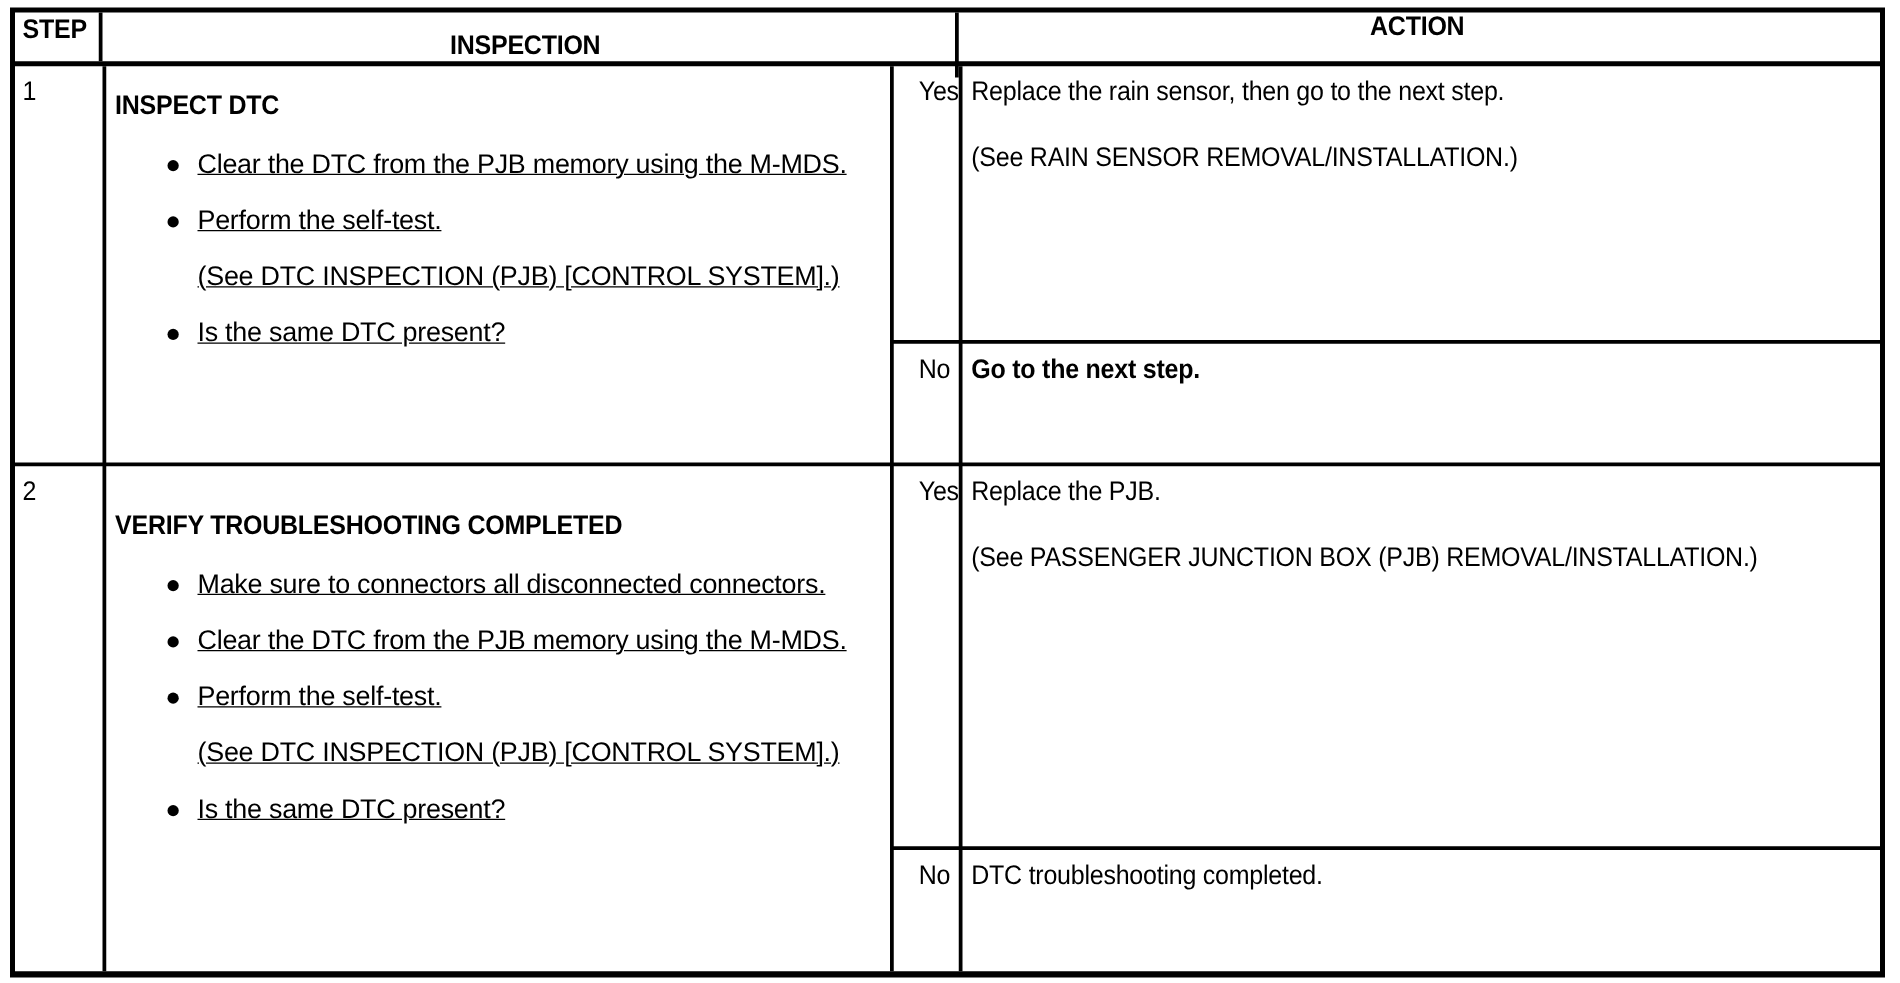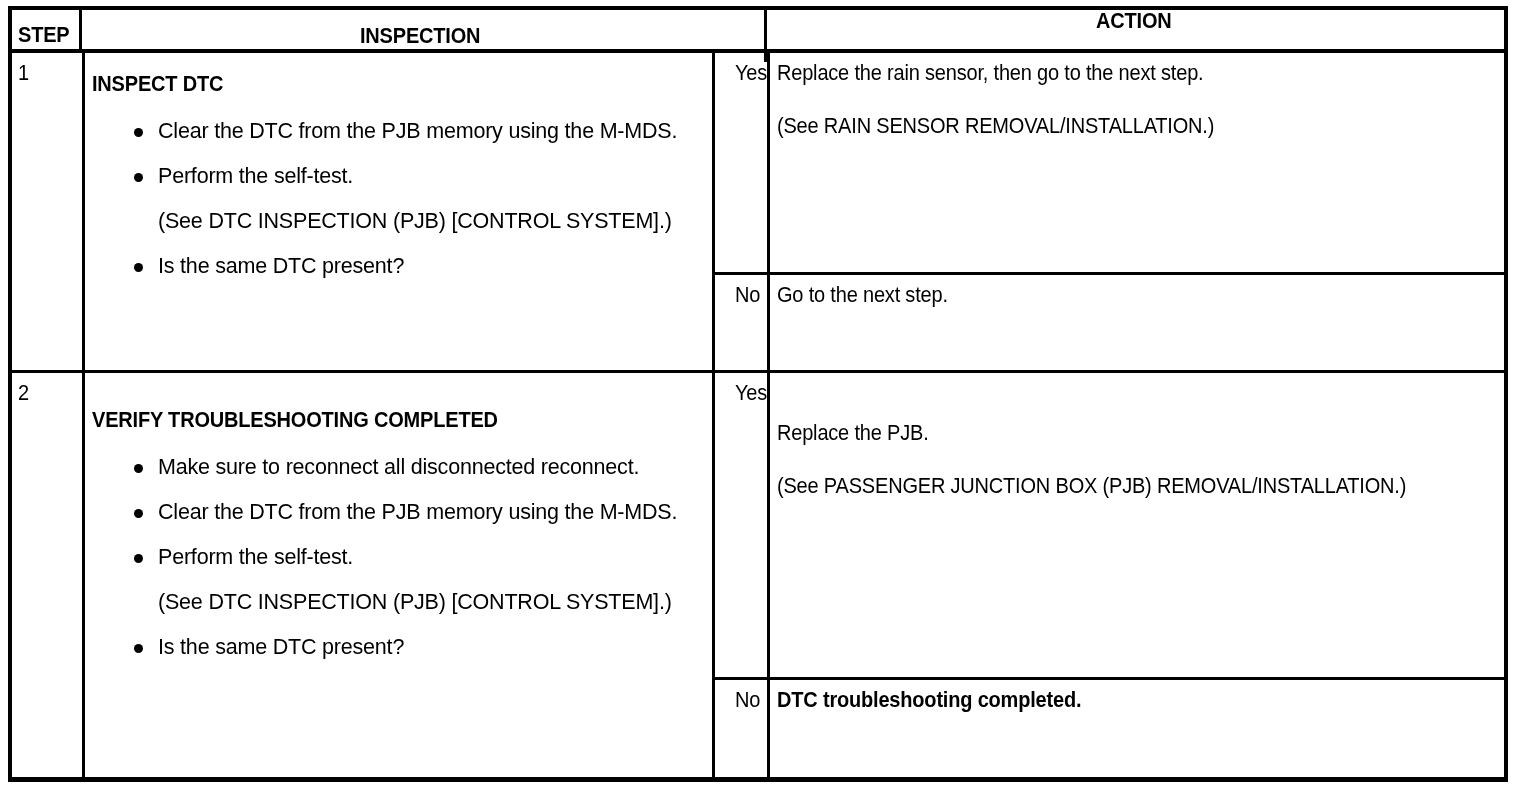--- a/index.html
+++ b/index.html
@@ -40,21 +40,21 @@
     transform: scaleX(0.93);
     transform-origin: left center;
     white-space: pre-wrap;
   }
   .bold { font-weight: bold; }
 
   
   .hdr-step {
     left: 0; top: 0; width: 70px; height: 39px;
     border-right: 3px solid #000;
-    display: flex; align-items: flex-end;
+    display: flex; align-items: flex-start;
     padding-left: 6px;
   }
   .hdr-inspection {
     left: 73px; top: 0; width: 682px; height: 52px;
     border-right: 3px solid #000;
     display: flex; align-items: center; justify-content: center;
   }
   .hdr-action {
     left: 758px; top: 0; width: 734px; height: 23px;
     display: flex; align-items: center; justify-content: center;
@@ -94,20 +94,21 @@
     width: 625px;
     padding-top: 18px;
     padding-left: 7px;
   }
   .insp-title { margin-bottom: 20px; }
 
   ul.bullets {
     list-style: none;
     margin: 0;
     padding: 0;
+    text-decoration: underline;
   }
   ul.bullets > li {
     position: relative;
     padding-left: 66px;
     margin-bottom: 18px;
   }
   ul.bullets > li.noted {
     padding-left: 66px;
   }
   ul.bullets > li .dot {
@@ -192,34 +193,34 @@
     <div class="txt">Yes</div>
   </div>
   <div class="cell act" style="top:43px;height:219px;">
     <p class="txt">Replace the rain sensor, then go to the next step.</p>
     <p class="txt">(See RAIN SENSOR REMOVAL/INSTALLATION.)</p>
   </div>
 
   <div class="cell yn" style="top:265px;height:95px;">
     <div class="txt">No</div>
   </div>
-  <div class="cell act" style="top:265px;height:95px;">
+  <div class="cell act" style="top:265px;height:95px;font-weight:bold;">
     <p class="txt">Go to the next step.</p>
   </div>
 
   <div class="cell step-num" style="top:363px;height:404px;">
     <div class="txt">2</div>
   </div>
 
   <div class="cell insp" style="top:379px;height:404px;">
     <div class="txt bold insp-title">VERIFY TROUBLESHOOTING COMPLETED</div>
     <ul class="bullets">
       <li>
         <span class="dot"></span>
-        <span class="txt">Make sure to reconnect all disconnected reconnect.</span>
+        <span class="txt">Make sure to connectors all disconnected connectors.</span>
       </li>
       <li>
         <span class="dot"></span>
         <span class="txt">Clear the DTC from the PJB memory using the M-MDS.</span>
       </li>
       <li>
         <span class="dot"></span>
         <span class="txt">Perform the self-test.</span>
       </li>
       <li class="noted">
@@ -228,25 +229,25 @@
       <li>
         <span class="dot"></span>
         <span class="txt">Is the same DTC present?</span>
       </li>
     </ul>
   </div>
 
   <div class="cell yn" style="top:363px;height:304px;">
     <div class="txt">Yes</div>
   </div>
-  <div class="cell act" style="top:363px;height:304px;margin-top:40px;">
+  <div class="cell act" style="top:363px;height:304px;">
     <p class="txt">Replace the PJB.</p>
     <p class="txt">(See PASSENGER JUNCTION BOX (PJB) REMOVAL/INSTALLATION.)</p>
   </div>
 
   <div class="cell yn" style="top:670px;height:97px;">
     <div class="txt">No</div>
   </div>
-  <div class="cell act" style="top:670px;height:97px;font-weight:bold;">
+  <div class="cell act" style="top:670px;height:97px;">
     <p class="txt">DTC troubleshooting completed.</p>
   </div>
 
 </div>
 
 </body></html>

